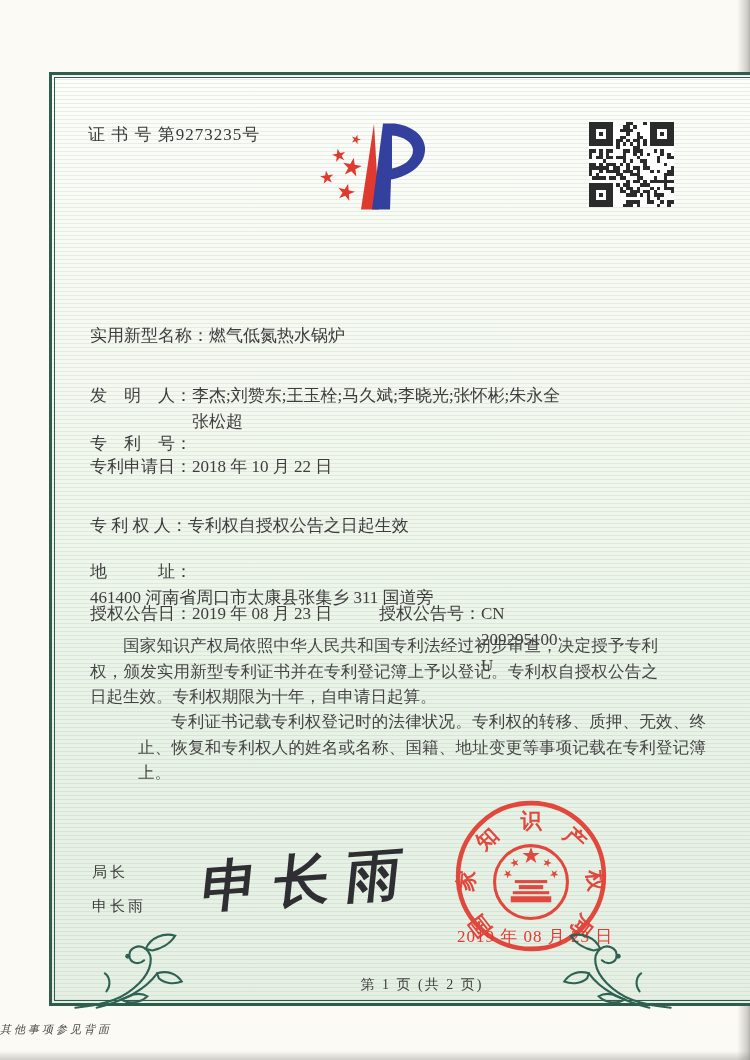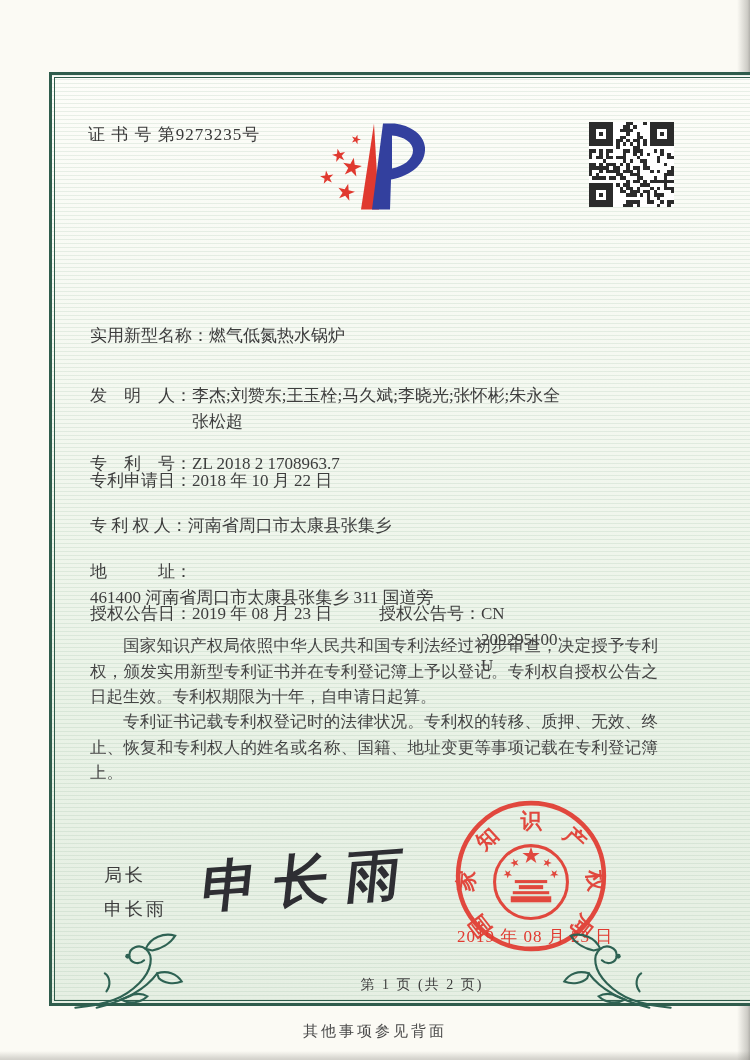--- a/index.html
+++ b/index.html
@@ -25,31 +25,31 @@
   .abs{position:absolute;}
   .cert-no{left:36px;top:48px;font-size:17px;letter-spacing:1px;color:#3a3a3a;}
   .doc-title{left:0;top:166px;width:100%;text-align:center;font-size:35px;font-weight:600;
     letter-spacing:11px;color:#3f3f3f;}
   .field-row{left:38px;font-size:17px;line-height:26px;display:flex;}
   .flabel{white-space:pre;color:#3d3d3d;}
   .fvalue{color:#3d3d3d;}
   .grant-right{position:absolute;left:289px;top:0;display:flex;font-size:17px;}
   .body-para{left:38px;width:568px;font-size:16.5px;line-height:25.5px;color:#454545;
     text-align:justify;text-indent:2em;}
-  .officer{left:52px;font-size:18px;letter-spacing:3px;color:#3c3c3c;}
+  .officer{left:40px;font-size:15px;letter-spacing:3px;color:#3c3c3c;}
   .signature{left:150px;top:768px;font-size:56px;font-weight:600;color:#2e2e33;
     letter-spacing:16px;transform:rotate(-4deg) skewX(-10deg);white-space:nowrap;}
   .seal-wrap{left:398px;top:720px;width:162px;height:162px;}
   .seal-char{font-size:21px;font-weight:700;fill:#e13a30;text-anchor:middle;
     font-family:"Liberation Serif","DejaVu Serif",serif;}
   .seal-date{left:405px;top:850px;width:150px;font-size:17px;color:#e13a30;
     letter-spacing:1px;white-space:nowrap;}
   .page-num{left:0;top:901px;width:100%;text-align:center;font-size:14px;color:#3e3e3e;letter-spacing:2px;}
-  .back-note{position:absolute;left:0;top:1022px;width:100%;text-align:center;
-    font-size:15px;color:#4a4a4a;letter-spacing:3px;}
+  .back-note{position:absolute;left:0;top:1022px;width:100%;text-align:left;
+    font-size:11px;color:#4a4a4a;letter-spacing:3px;font-style:italic;}
   .logo-wrap{left:252px;top:32px;width:150px;height:125px;}
   .qr-wrap{left:537px;top:47px;width:85px;height:85px;background:#fff;}
   .ornament{width:142px;height:90px;}
   .orn-left{left:8px;top:846px;}
   .orn-right{left:492px;top:846px;transform:scaleX(-1);}
 </style>
 </head>
 <body>
 
 <div class="scan-edge-right"></div>
@@ -407,51 +407,50 @@
   </div>
 
   <div class="abs field-row" style="top:308px;">
     <span class="flabel">发　明　人：</span>
     <span class="fvalue">
       <span style="display:block">李杰;刘赞东;王玉栓;马久斌;李晓光;张怀彬;朱永全</span>
       <span style="display:block">张松超</span>
     </span>
   </div>
 
-  <div class="abs field-row" style="top:376px;align-items:center;">
+  <div class="abs field-row" style="top:356px;align-items:center;">
     <span class="flabel">专　利　号：</span>
-    <span class="fvalue">ZL 2018 2 1708963.7</span>
-  </div>
-
-  <div class="abs field-row" style="top:393px;justify-content:center;">
+  </div>
+
+  <div class="abs field-row" style="top:379px;justify-content:center;">
     <span class="flabel">专利申请日：</span>
     <span class="fvalue">2018 年 10 月 22 日</span>
   </div>
 
   <div class="abs field-row" style="top:438px;">
     <span class="flabel">专 利 权 人：</span>
-    <span class="fvalue">河南省周口市太康县张集乡</span>
+    <span class="fvalue">专利权自授权公告之日起生效</span>
   </div>
 
   <div class="abs field-row" style="top:484px;flex-direction:column;">
     <span class="flabel">地　　　址：</span>
     <span class="fvalue">461400 河南省周口市太康县张集乡 311 国道旁</span>
   </div>
 
   <div class="abs field-row" style="top:526px;">
     <span class="flabel">授权公告日：</span>
     <span class="fvalue">2019 年 08 月 23 日</span>
     <span class="grant-right">
       <span class="flabel">授权公告号：</span>
       <span class="fvalue">CN 209295100 U</span>
     </span>
   </div>
 
   <div class="abs body-para" style="top:558px;">国家知识产权局依照中华人民共和国专利法经过初步审查，决定授予专利权，颁发实用新型专利证书并在专利登记簿上予以登记。专利权自授权公告之日起生效。专利权期限为十年，自申请日起算。</div>
-  <div class="abs body-para" style="top:634px;">专利证书记载专利权登记时的法律状况。专利权的转移、质押、无效、终止、恢复和专利权人的姓名或名称、国籍、地址变更等事项记载在专利登记簿上。</div>
+  <div class="abs body-para" style="top:634px;margin-left:48px;">专利证书记载专利权登记时的法律状况。专利权的转移、质押、无效、终止、恢复和专利权人的姓名或名称、国籍、地址变更等事项记载在专利登记簿上。</div>
 
   <div class="abs officer" style="top:788px;">局长</div>
   <div class="abs officer" style="top:822px;">申长雨</div>
   <div class="abs signature">申长雨</div>
 
   <div class="abs seal-wrap">
     <svg id="seal-svg" width="162" height="162" viewBox="0 0 160 160" style="opacity:.92">
       <circle cx="80" cy="80" r="72" fill="none" stroke="#e13a30" stroke-width="4.5"></circle>
       <g id="seal-ring">
           <text x="35.083387044416845" y="125.09270409356253" transform="rotate(-128 35.083387044416845 125.09270409356253)" class="seal-char">国</text>

